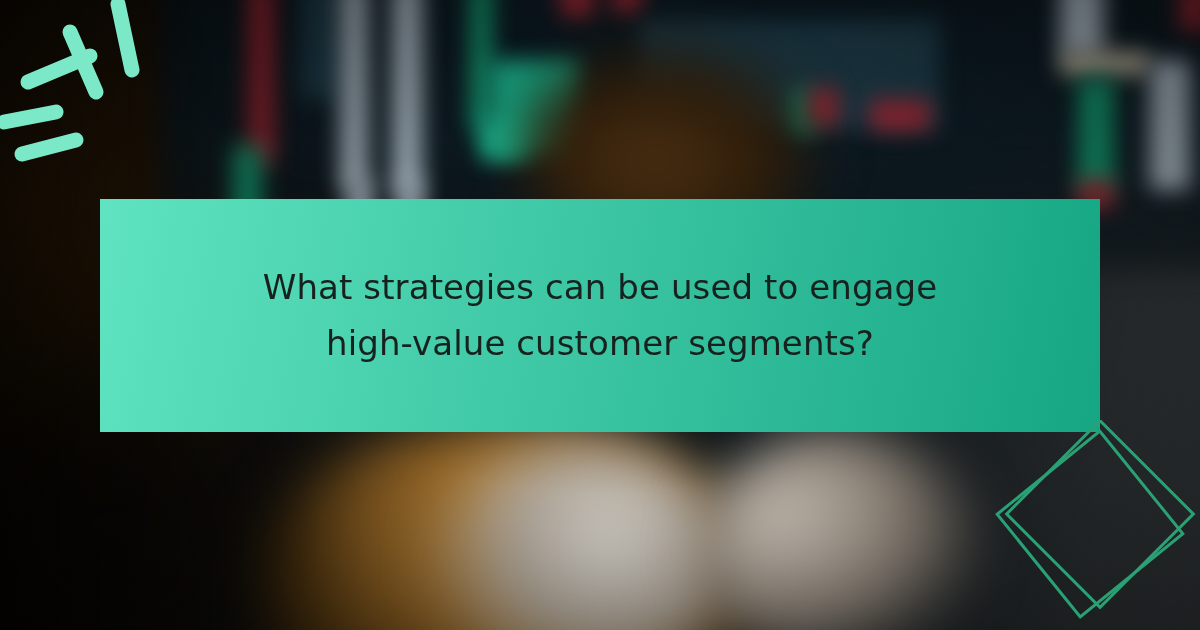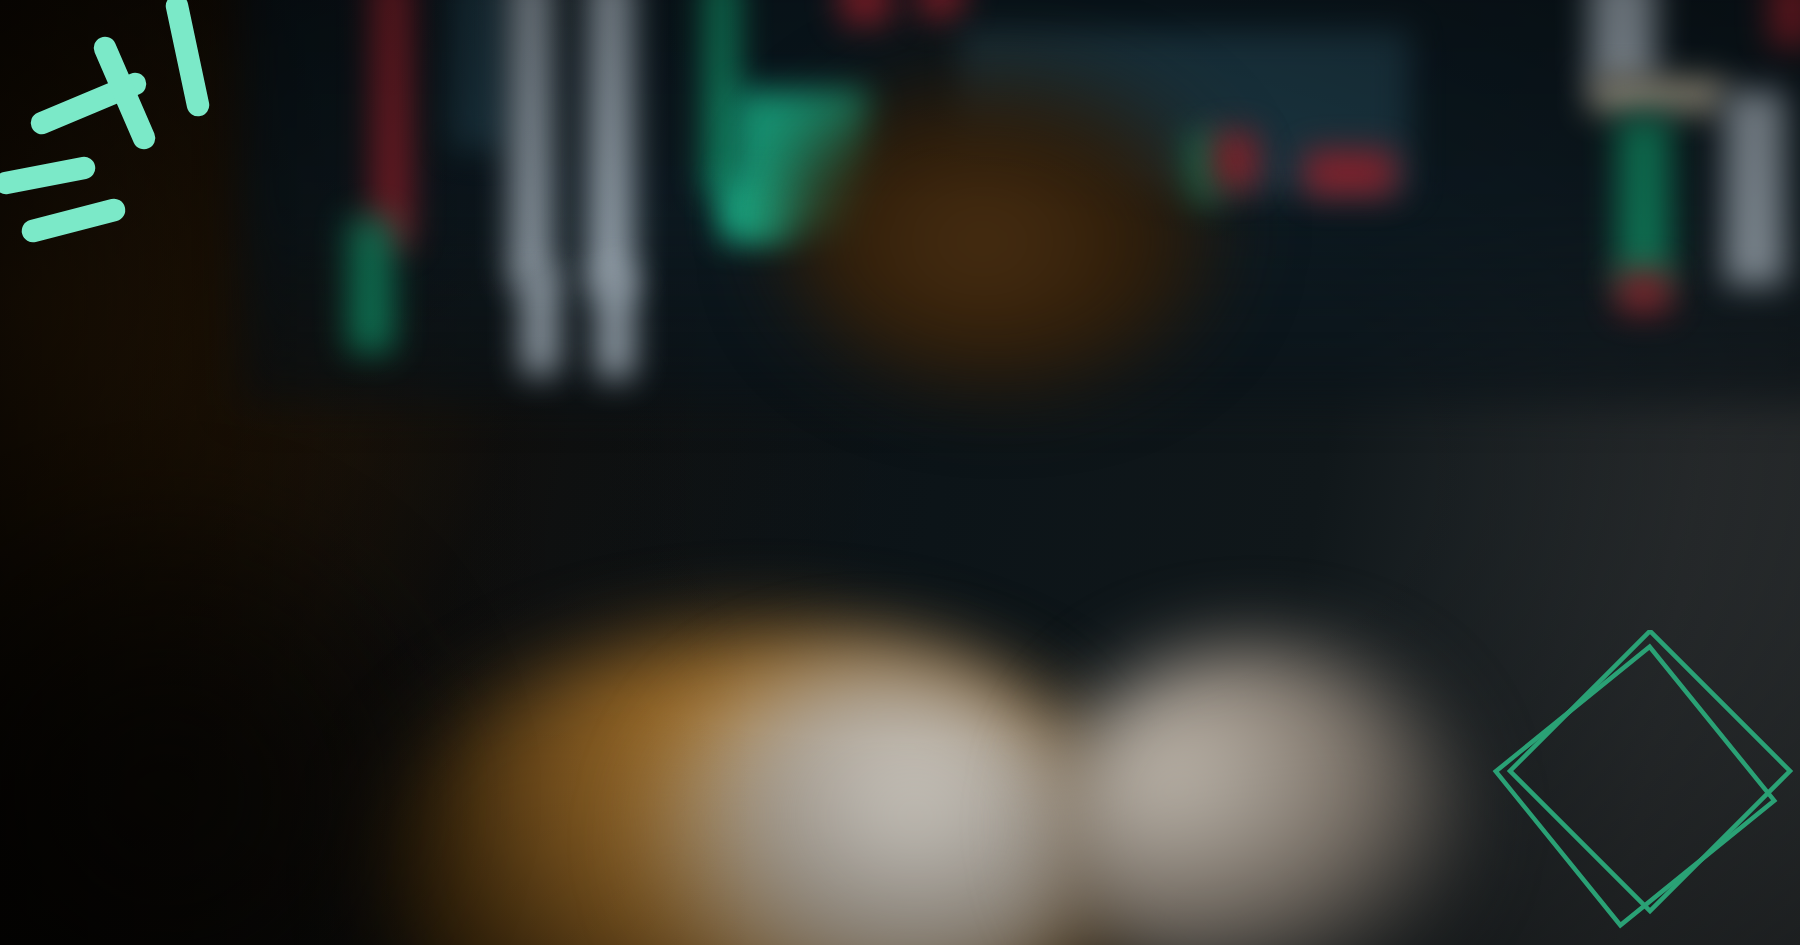--- a/index.html
+++ b/index.html
@@ -158,20 +158,23 @@
   <svg class="burst" viewBox="0 0 190 170">
     <g id="burst-strokes" stroke-linecap="round" fill="none">
         <line x1="12" y1="128" x2="64" y2="118" stroke="#7BE9C8" stroke-width="15"></line>
         <line x1="30" y1="160" x2="84" y2="146" stroke="#7BE9C8" stroke-width="15"></line>
         <line x1="36" y1="88" x2="98" y2="62" stroke="#7BE9C8" stroke-width="15"></line>
         <line x1="78" y1="38" x2="104" y2="98" stroke="#7BE9C8" stroke-width="15"></line>
         <line x1="126" y1="10" x2="140" y2="76" stroke="#7BE9C8" stroke-width="15"></line>
       </g>
   </svg>
 
+  <div class="panel" style="left: 100px; top: 199px; width: 1000px; height: 233px; background: linear-gradient(100deg, rgb(95, 227, 192) 0%, rgb(22, 166, 132) 100%);">
+    <h1 class="panel-title" style="color: rgb(23, 34, 31);">What strategies can be used to engage high-value customer segments?</h1>
+  </div>
 
   <svg class="diamonds" viewBox="0 0 230 220">
     <g id="diamond-shapes" fill="none">
         <rect x="58" y="28" width="132" height="132" fill="none" stroke="#2AA175" stroke-width="3" transform="rotate(45 124 94)"></rect>
         <rect x="48" y="38" width="132" height="132" fill="none" stroke="#2AA175" stroke-width="3" transform="rotate(51 114 104)"></rect>
       </g>
   </svg>
 
 </div>
 

